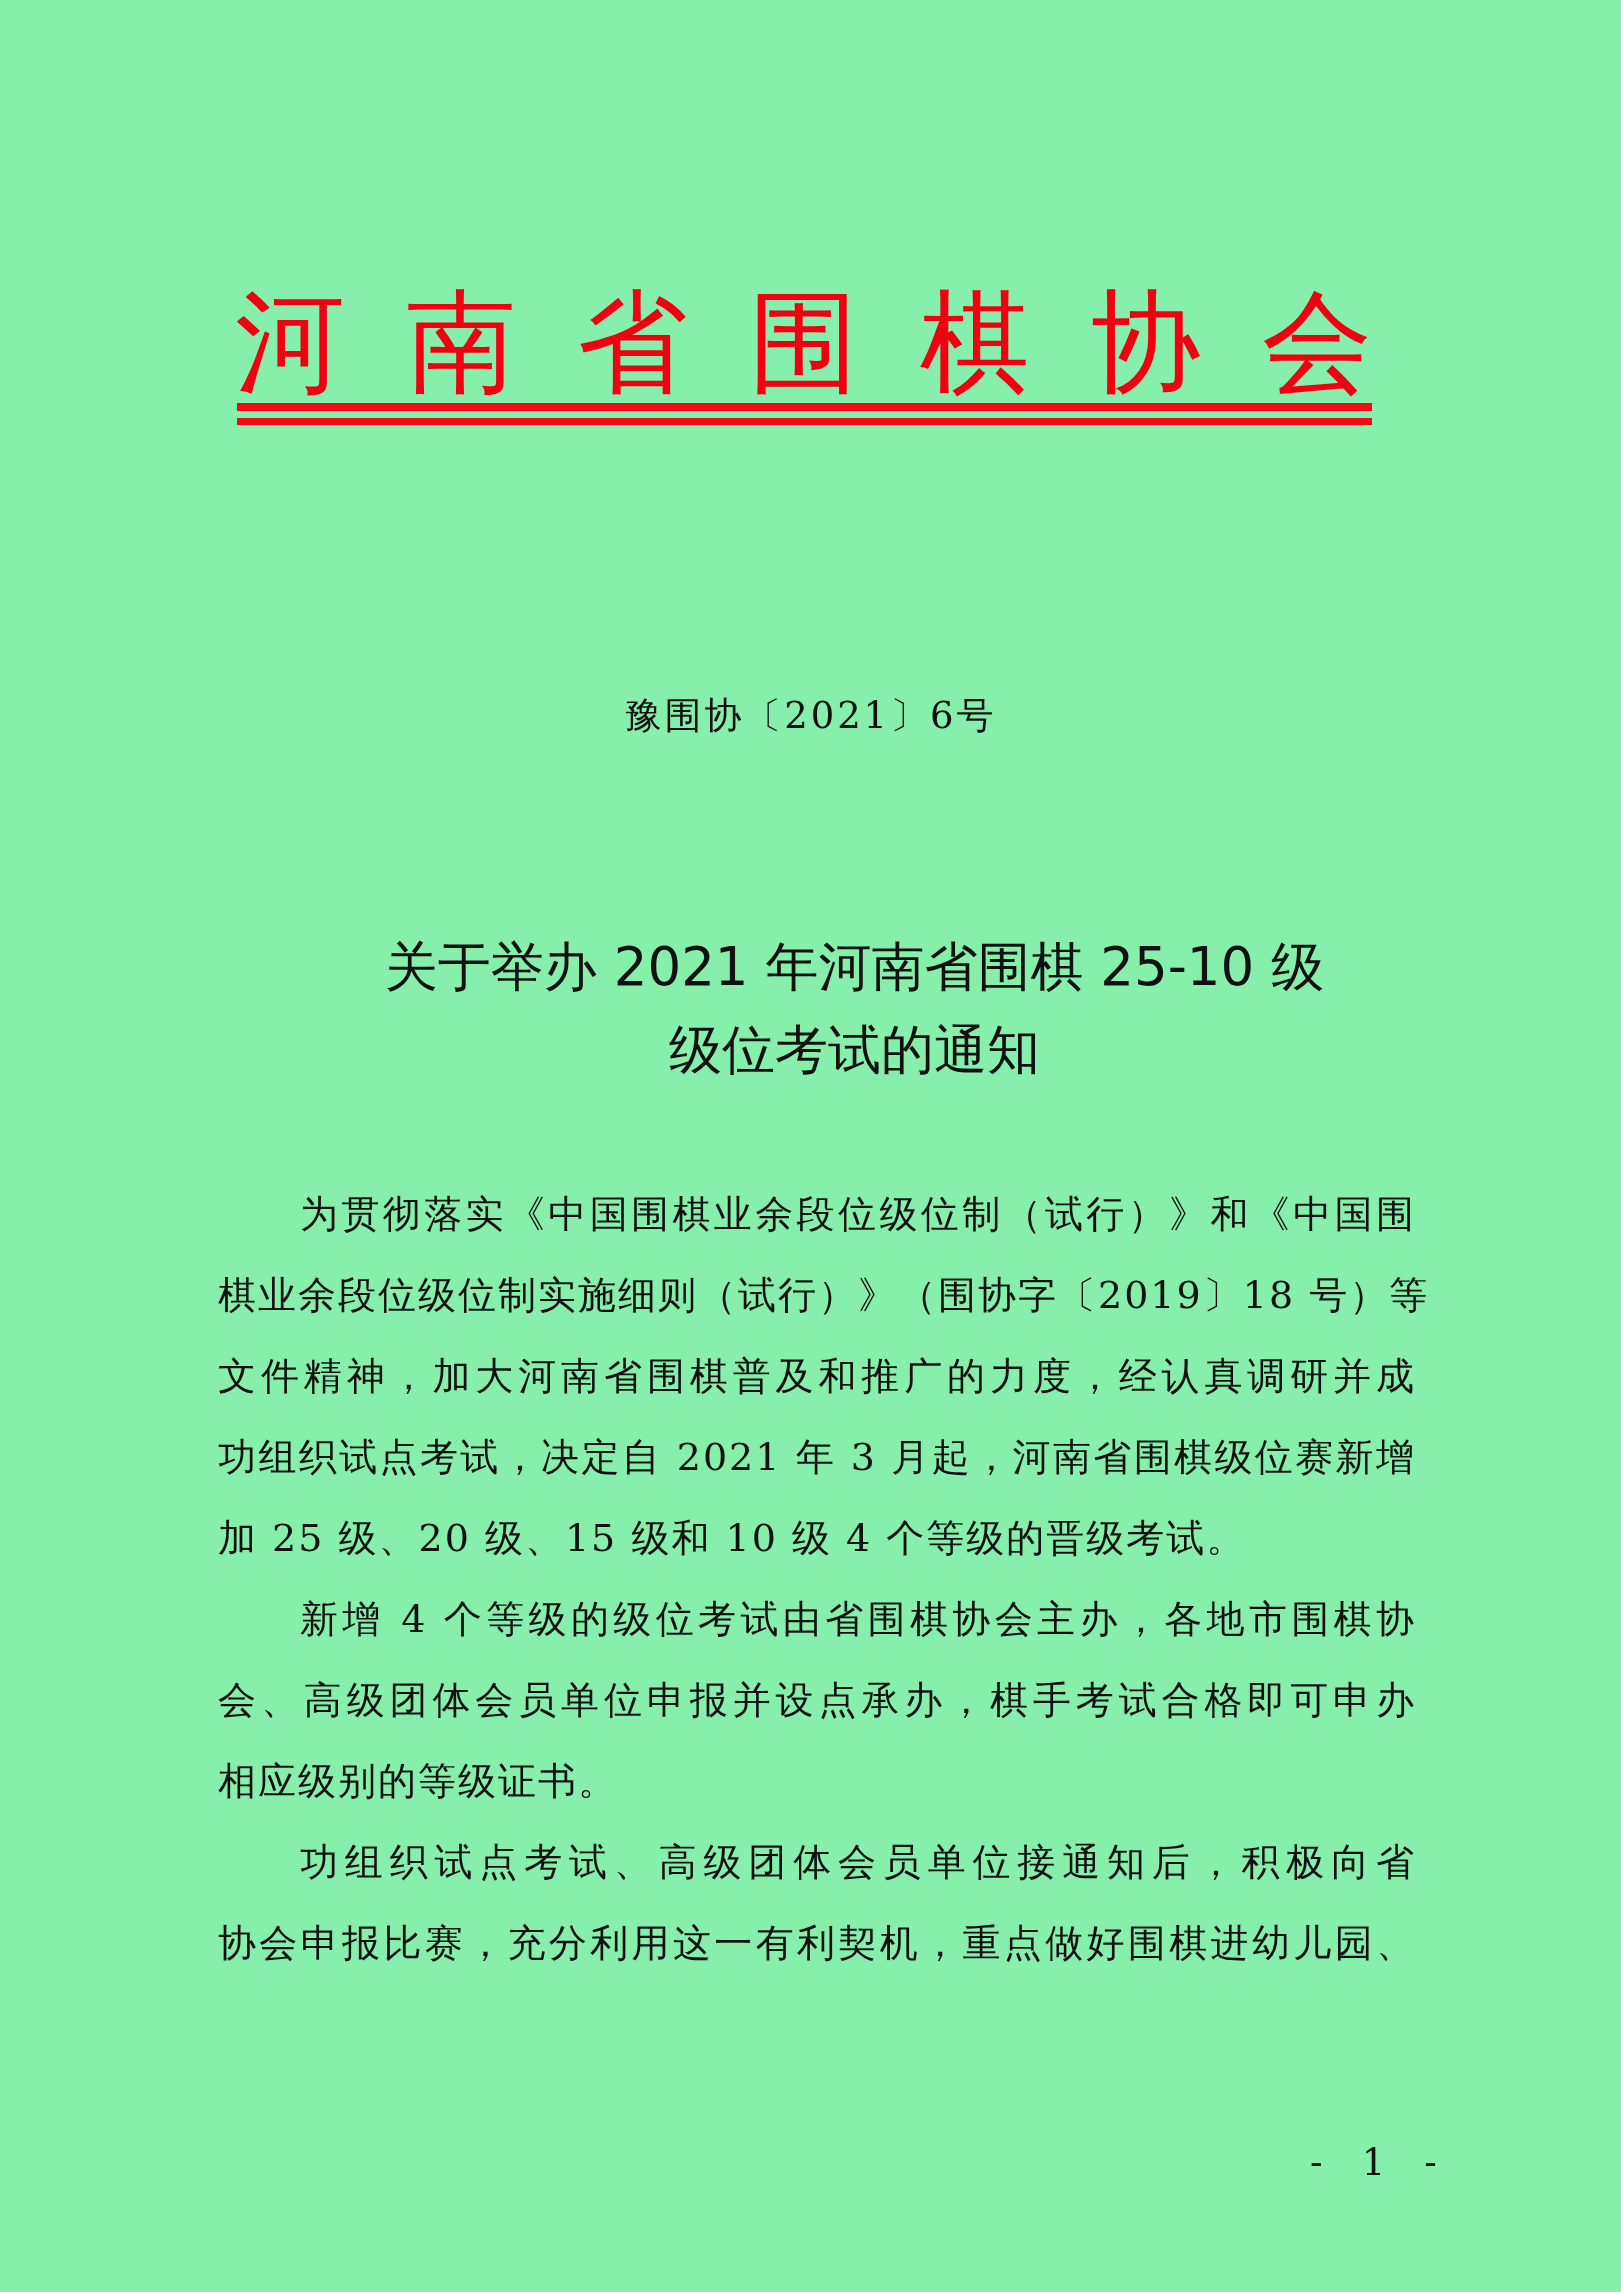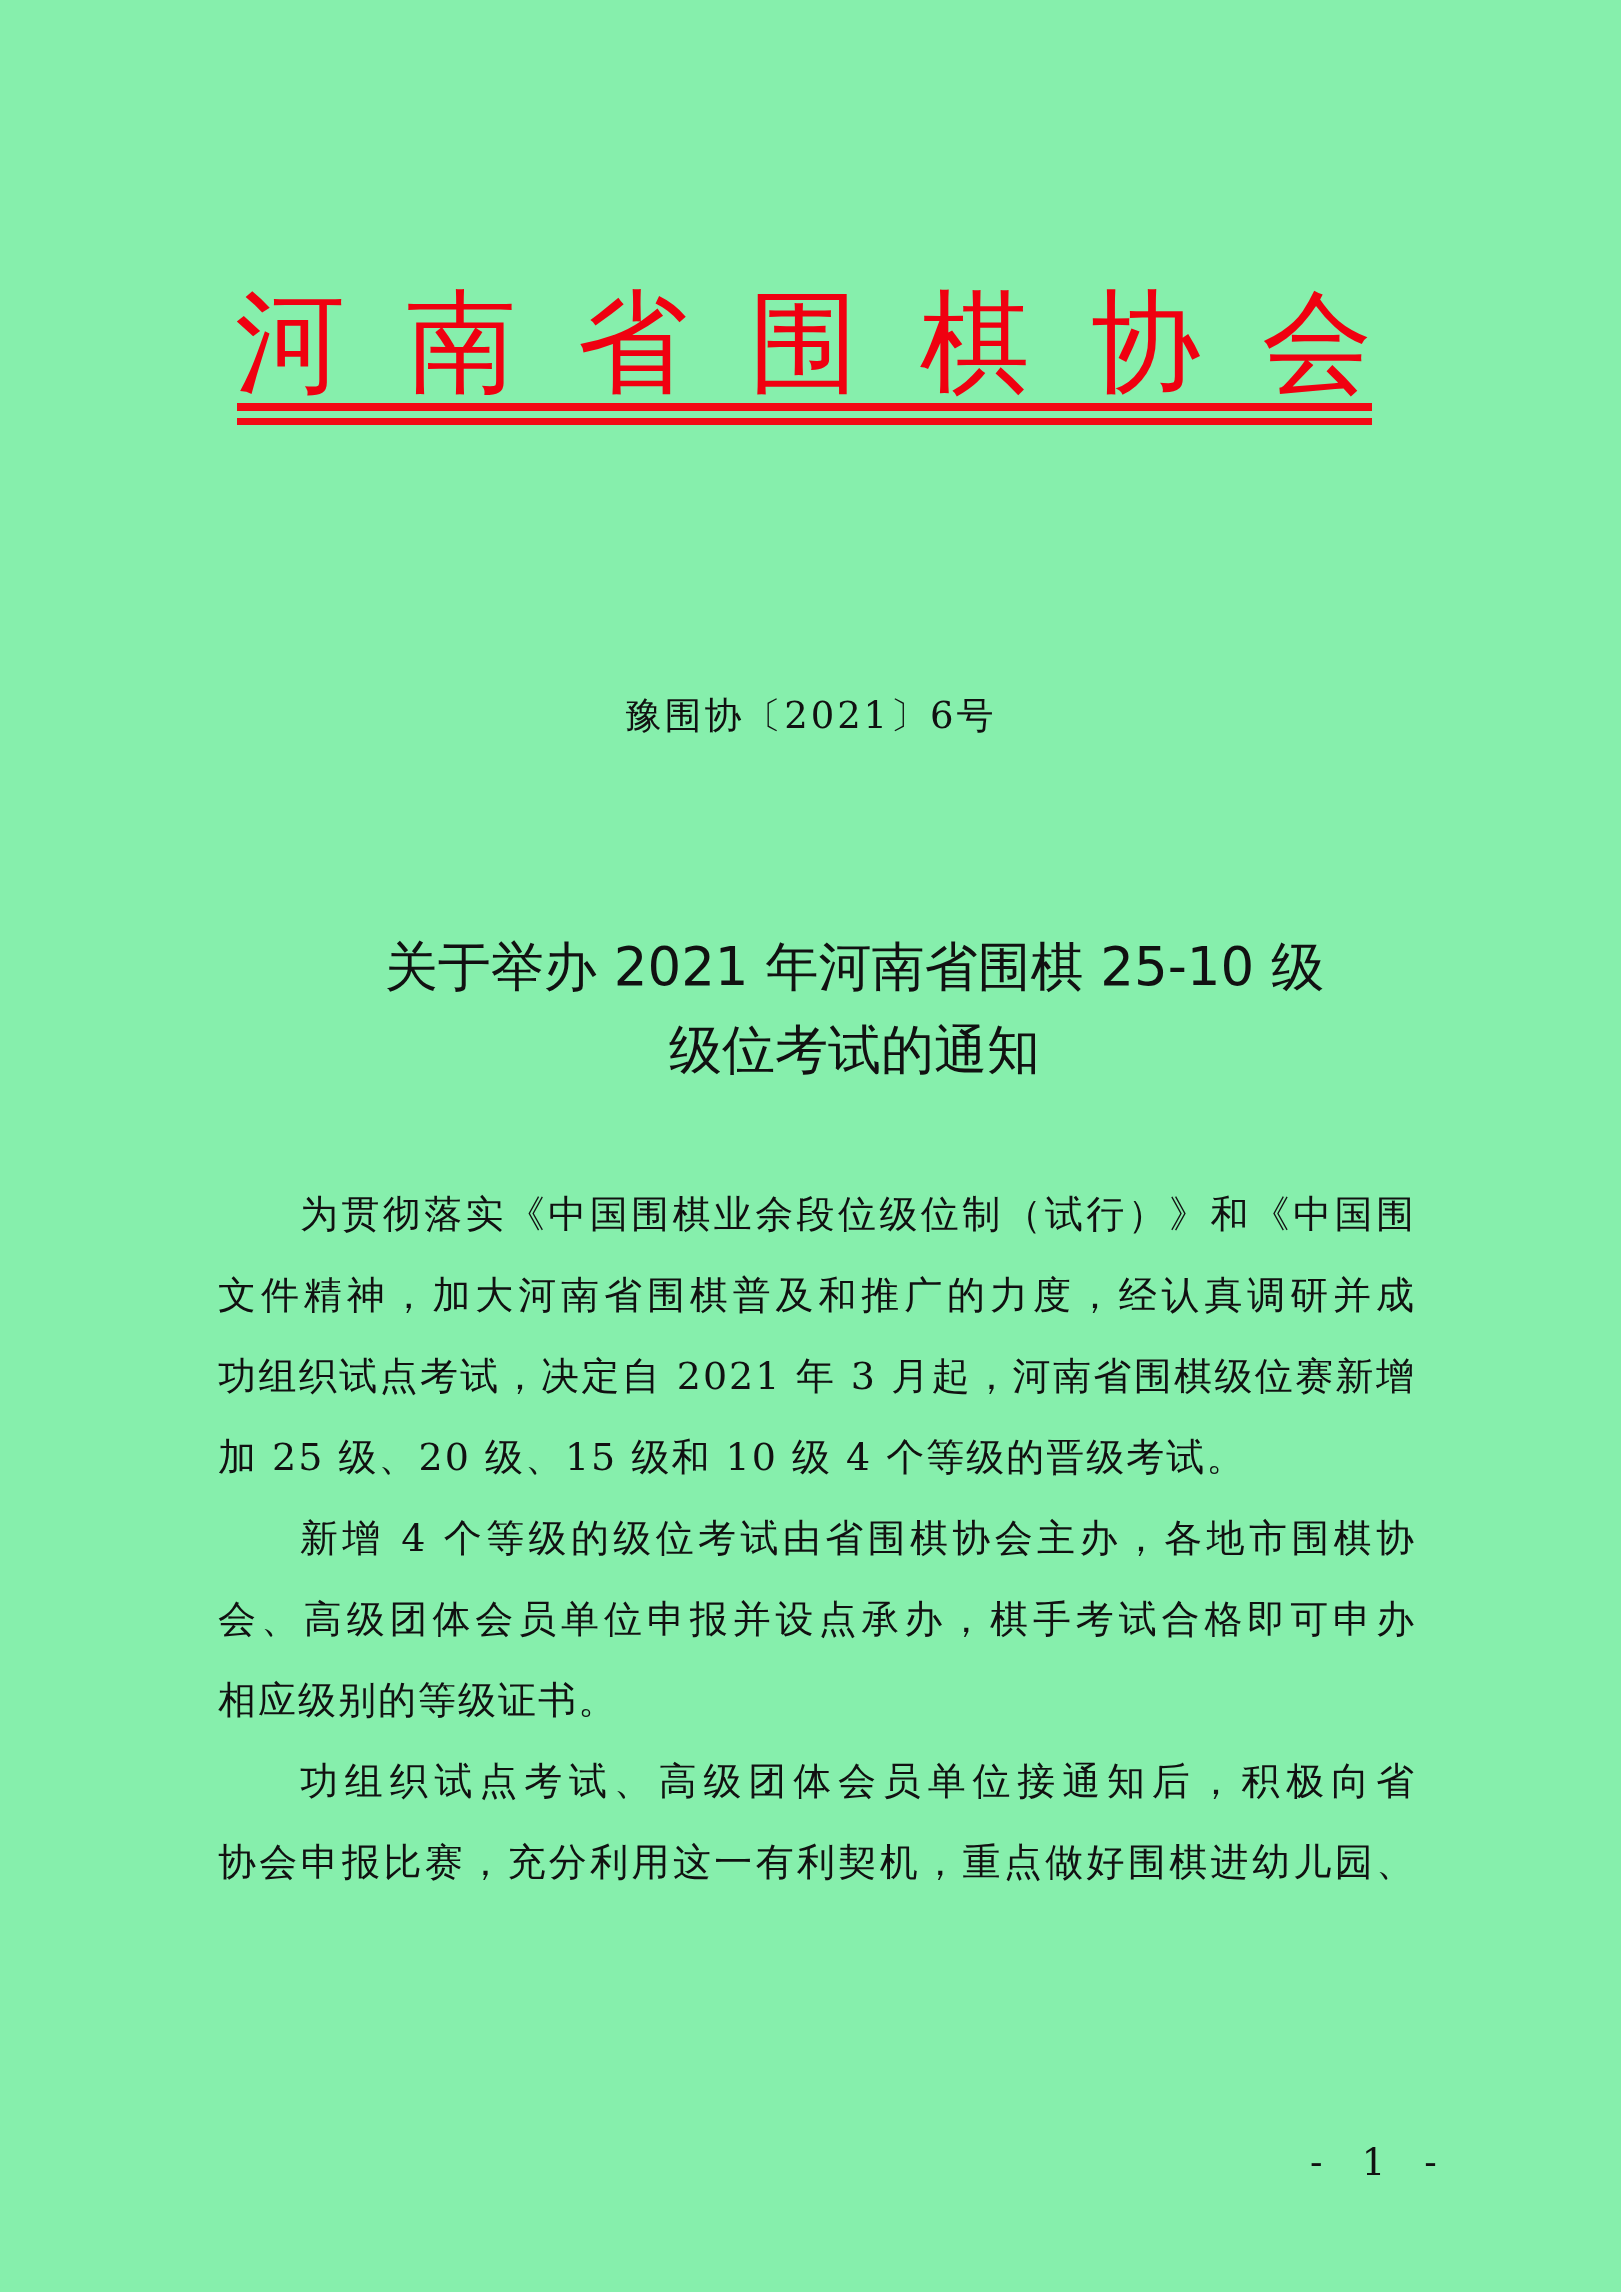--- a/index.html
+++ b/index.html
@@ -39,20 +39,21 @@
   <div class="red-rule rule-2"></div>
 
   <div class="doc-number">豫围协〔2021〕6号</div>
 
   <div class="doc-title title-1">关于举办 2021 年河南省围棋 25-10 级</div>
   <div class="doc-title title-2">级位考试的通知</div>
 
   <div class="body-text" style="top:1174px;">
 
     <span class="line indent">为贯彻落实《中国围棋业余段位级位制（试行）》和《中国围</span>
+    <span class="line">棋业余段位级位制实施细则（试行）》（围协字〔2019〕18 号）等</span>
     <span class="line">文件精神，加大河南省围棋普及和推广的力度，经认真调研并成</span>
     <span class="line">功组织试点考试，决定自 2021 年 3 月起，河南省围棋级位赛新增</span>
     <span class="line last">加 25 级、20 级、15 级和 10 级 4 个等级的晋级考试。</span>
 
     <span class="line indent">新增 4 个等级的级位考试由省围棋协会主办，各地市围棋协</span>
     <span class="line">会、高级团体会员单位申报并设点承办，棋手考试合格即可申办</span>
     <span class="line last">相应级别的等级证书。</span>
 
     <span class="line indent">功组织试点考试、高级团体会员单位接通知后，积极向省</span>
     <span class="line">协会申报比赛，充分利用这一有利契机，重点做好围棋进幼儿园、</span>

